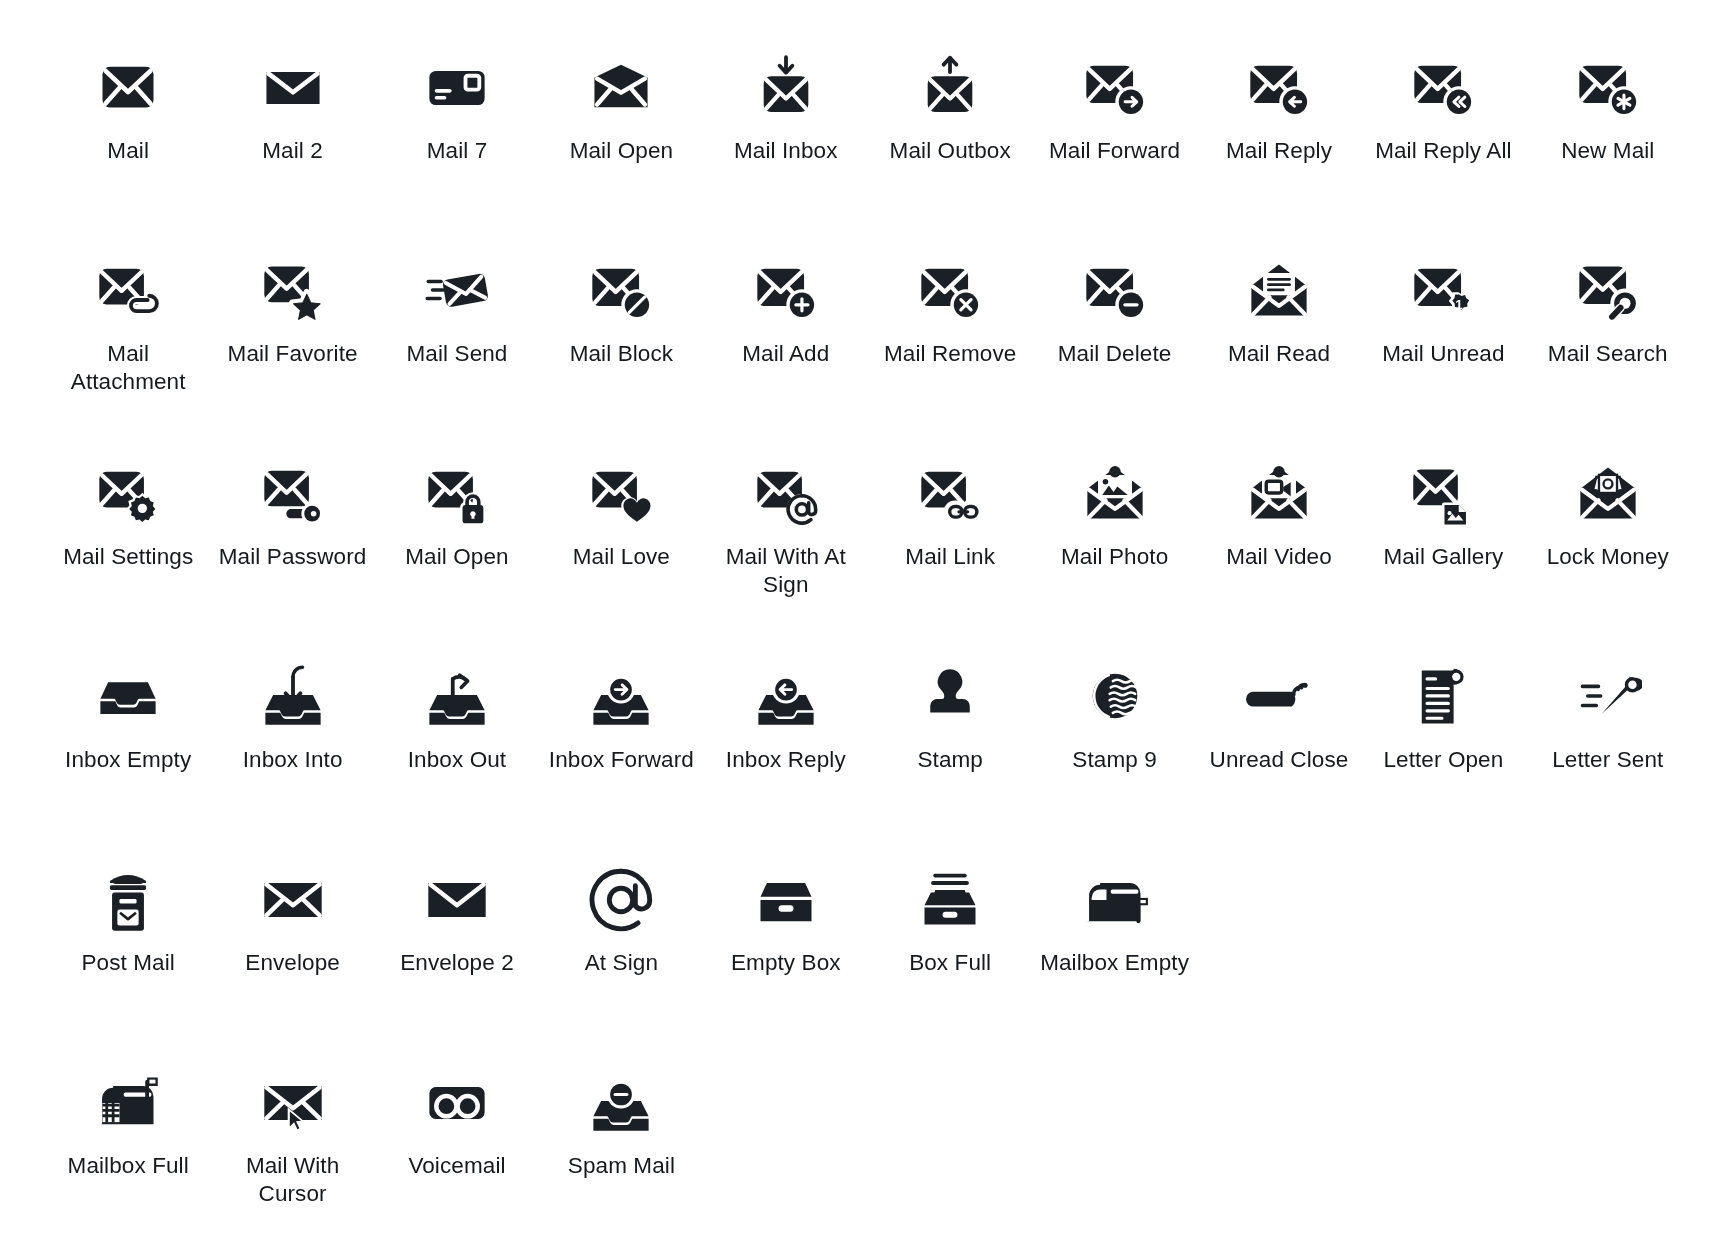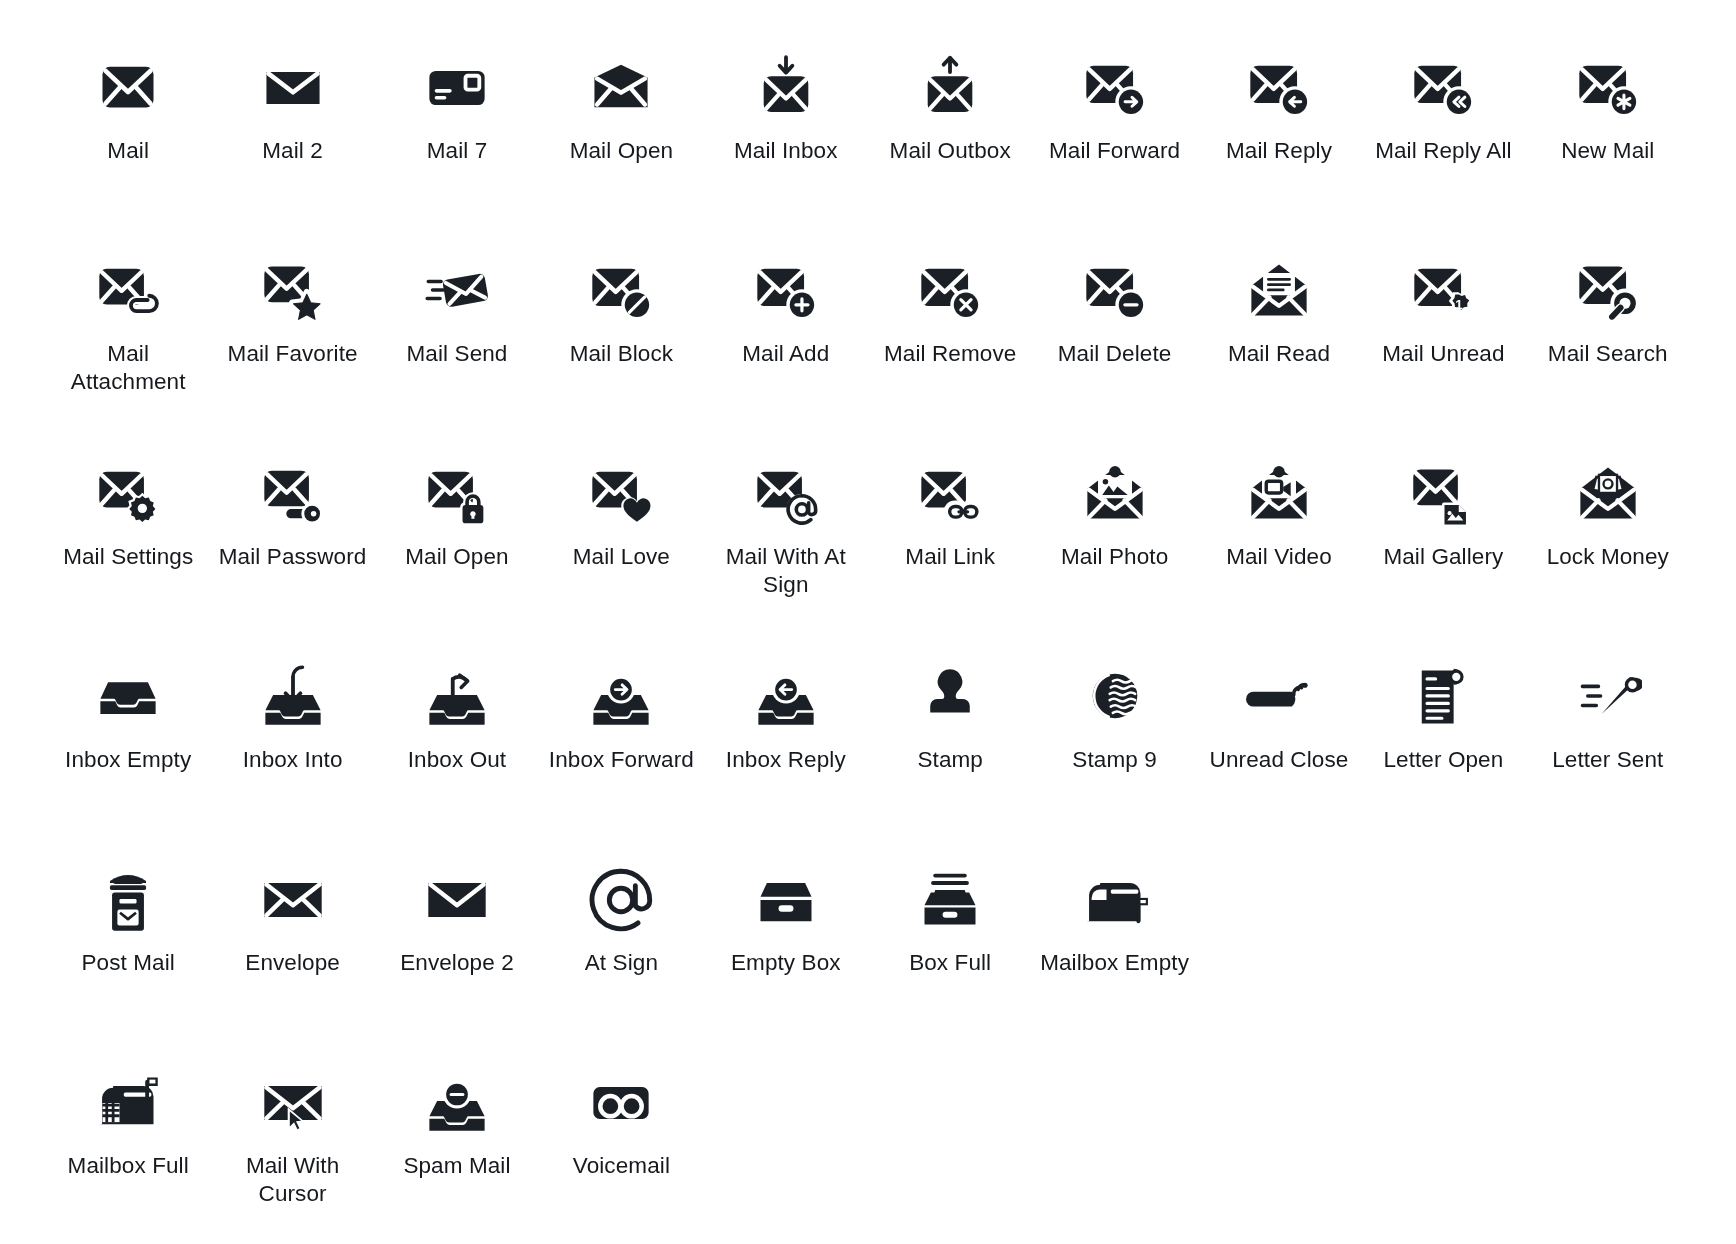--- a/index.html
+++ b/index.html
@@ -717,36 +717,36 @@
        <path d="M7 46.5 L23 31 M57 46.5 L41 31" fill="none" stroke="#fff" stroke-width="4.2" stroke-linecap="round"></path>
        <path d="M27 36 L27 58 L32.4 52.4 L36 60 L39.6 58.2 L36 50.6 L43.5 50 Z" fill="#fff"></path>
        <path d="M29 40 L29 54 L33 50 L36.2 56.6 L38 55.8 L34.8 49.2 L39.6 48.8 Z"></path>
           </svg>
         </div>
         <div class="label">Mail With Cursor</div>
       </div>
       <div class="cell r6">
         <div class="icon-wrap">
           <svg viewBox="0 0 64 64" xmlns="http://www.w3.org/2000/svg">
+            <rect x="6" y="17" width="52" height="30" rx="6"></rect>
+       <circle cx="22" cy="35" r="9.5" fill="none" stroke="#fff" stroke-width="4.2"></circle>
+       <circle cx="42" cy="35" r="9.5" fill="none" stroke="#fff" stroke-width="4.2"></circle>
+          </svg>
+        </div>
+        <div class="label">Voicemail</div>
+      </div>
+      <div class="cell r6">
+        <div class="icon-wrap">
+          <svg viewBox="0 0 64 64" xmlns="http://www.w3.org/2000/svg">
             <path d="M 13.280000000000001 30 L 50.72 30 L 58 44.56 L 42.4 44.56
            q -0.5 0 -0.9 0.5 l -1.6 3.4 q -0.9 1.9 -3 1.9 l -12.48 0 q -2.1 0 -3 -1.9 l -1.6 -3.4
            q -0.4 -0.5 -0.9 -0.5 L 6 44.56 Z"></path>
           <path d="M 6 46.8 L 20.04 46.8 l 1.9 3.9 q 0.9 1.9 3 1.9 l 12.74 0
            q 2.1 0 3 -1.9 l 1.9 -3.9 L 58 46.8 L 58 58 L 6 58 Z"></path>
             <circle cx="32" cy="24" r="13.2" fill="#fff"></circle>
             <circle cx="32" cy="24" r="10.2"></circle>
        <path d="M26.5 24 h11" fill="none" stroke="#fff" stroke-width="3" stroke-linecap="round"></path>
           </svg>
         </div>
         <div class="label">Spam Mail</div>
       </div>
-      <div class="cell r6">
-        <div class="icon-wrap">
-          <svg viewBox="0 0 64 64" xmlns="http://www.w3.org/2000/svg">
-            <rect x="6" y="17" width="52" height="30" rx="6"></rect>
-       <circle cx="22" cy="35" r="9.5" fill="none" stroke="#fff" stroke-width="4.2"></circle>
-       <circle cx="42" cy="35" r="9.5" fill="none" stroke="#fff" stroke-width="4.2"></circle>
-          </svg>
-        </div>
-        <div class="label">Voicemail</div>
-      </div>
     </div>
 </div>
 
 </body></html>

